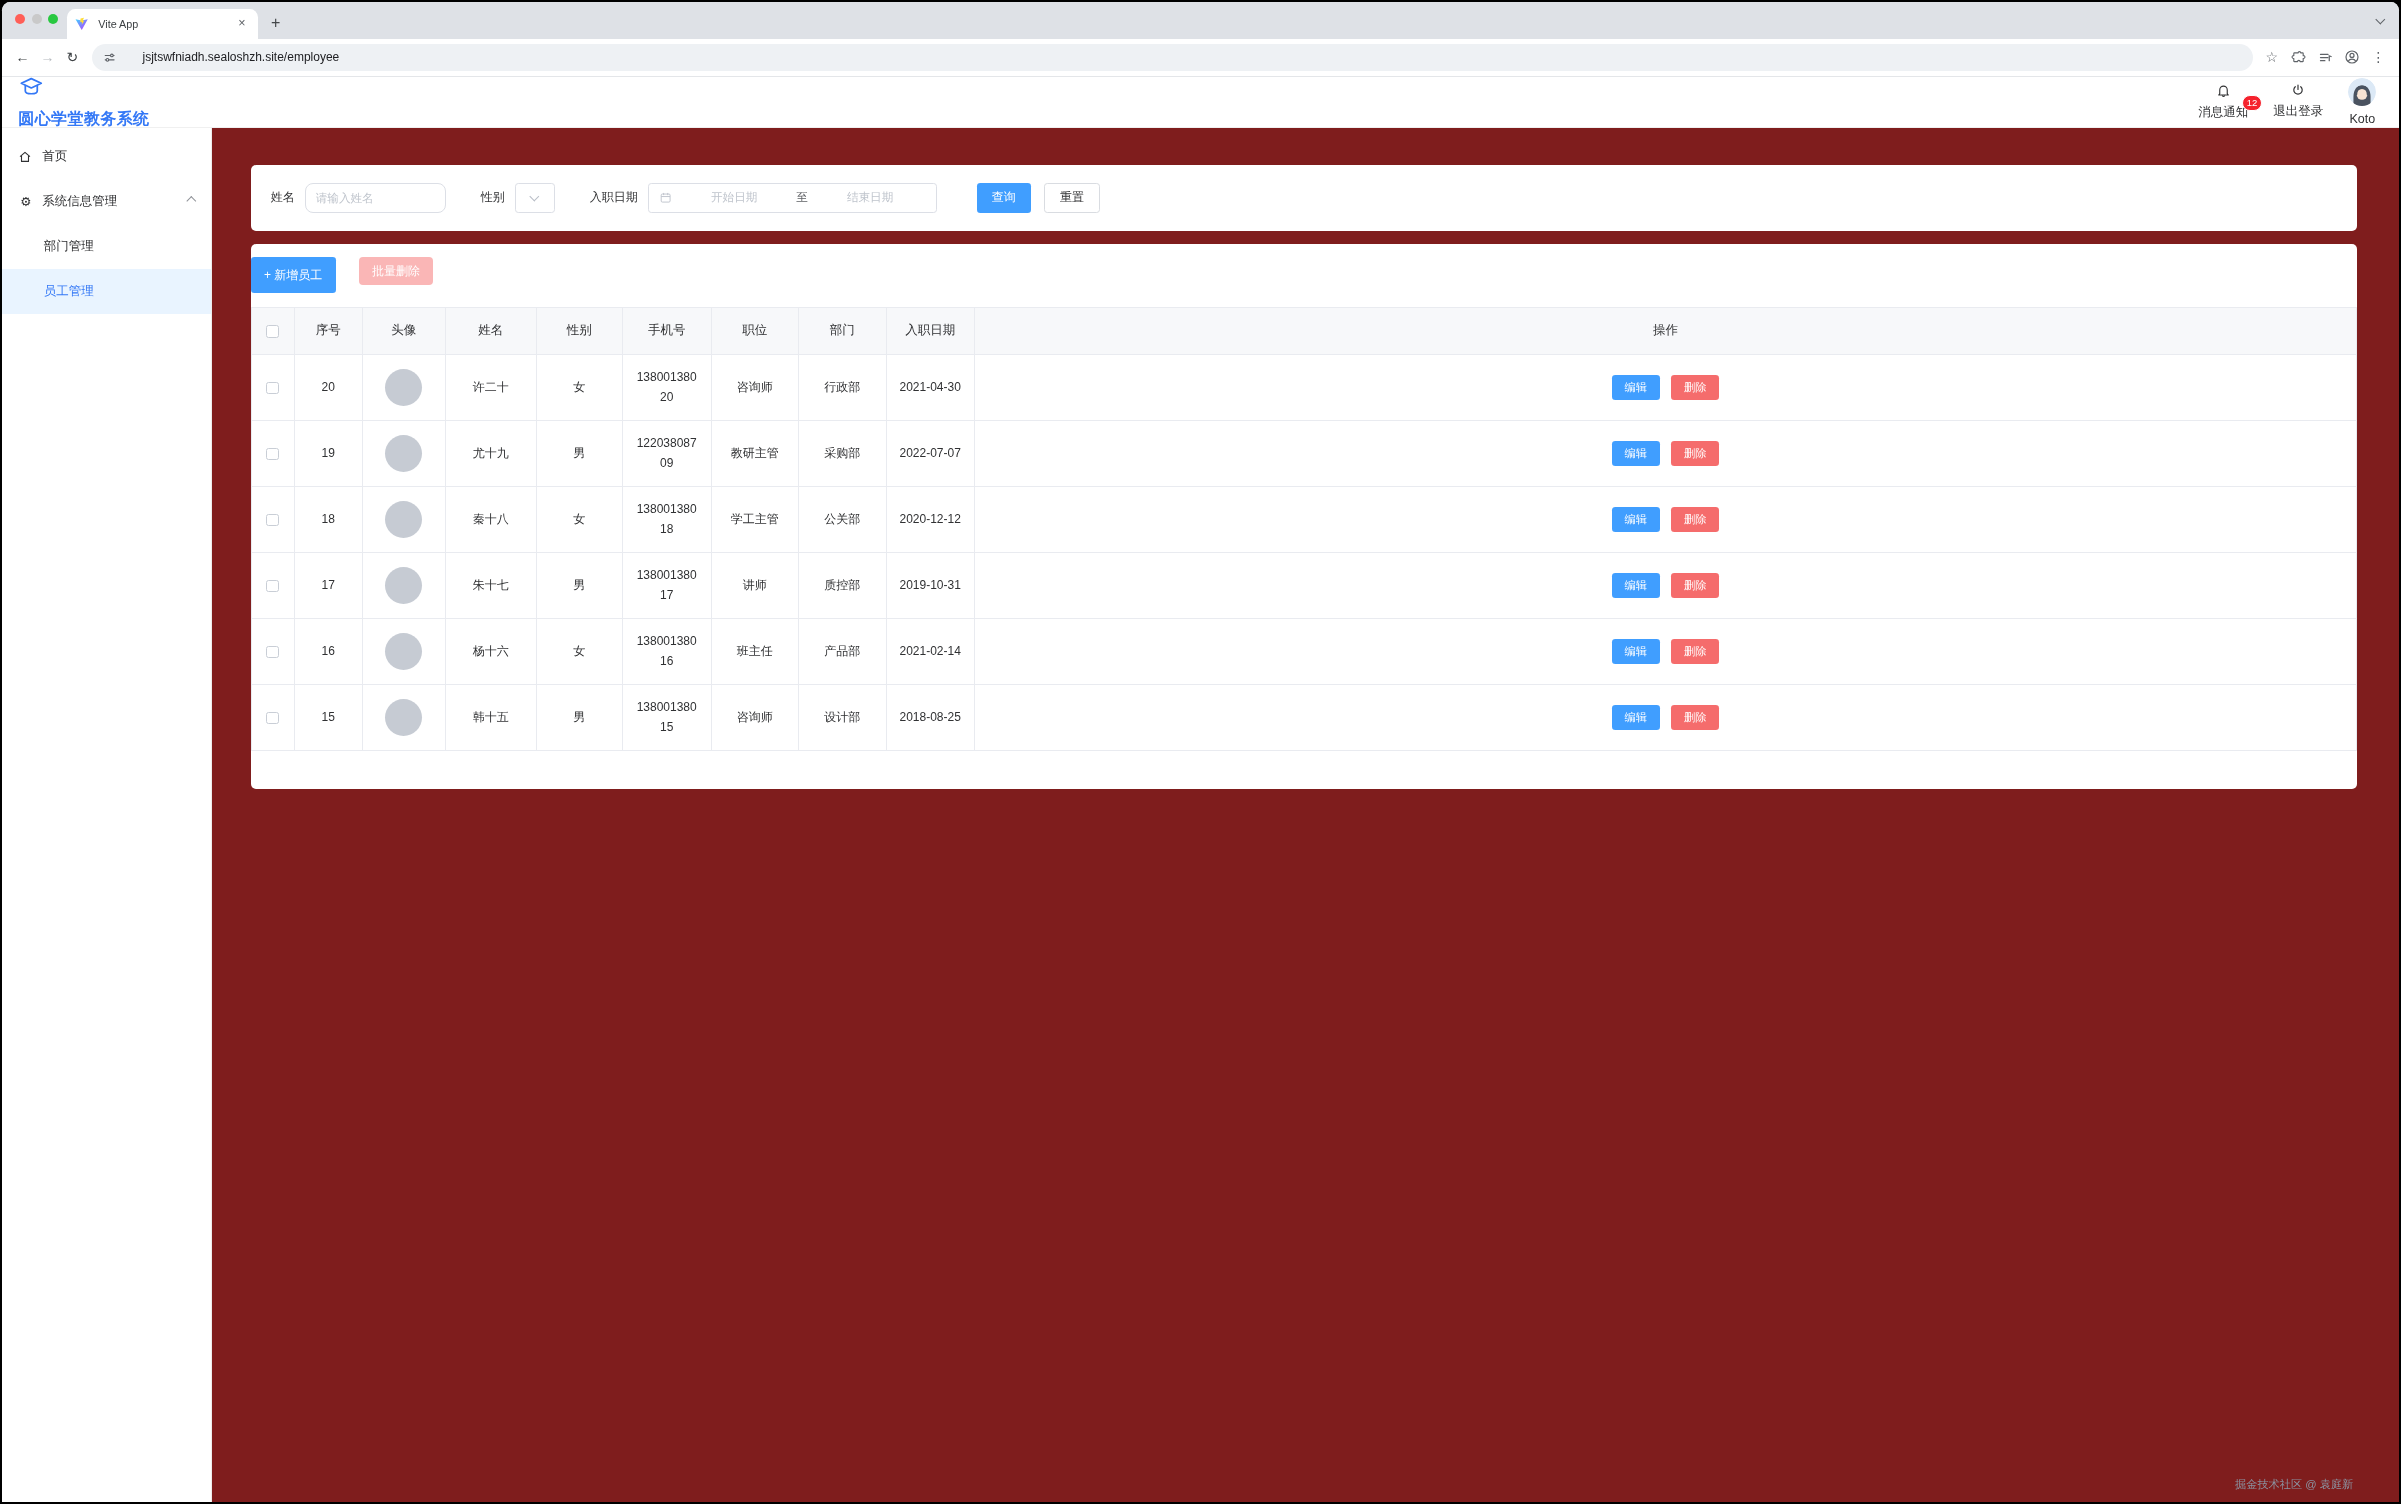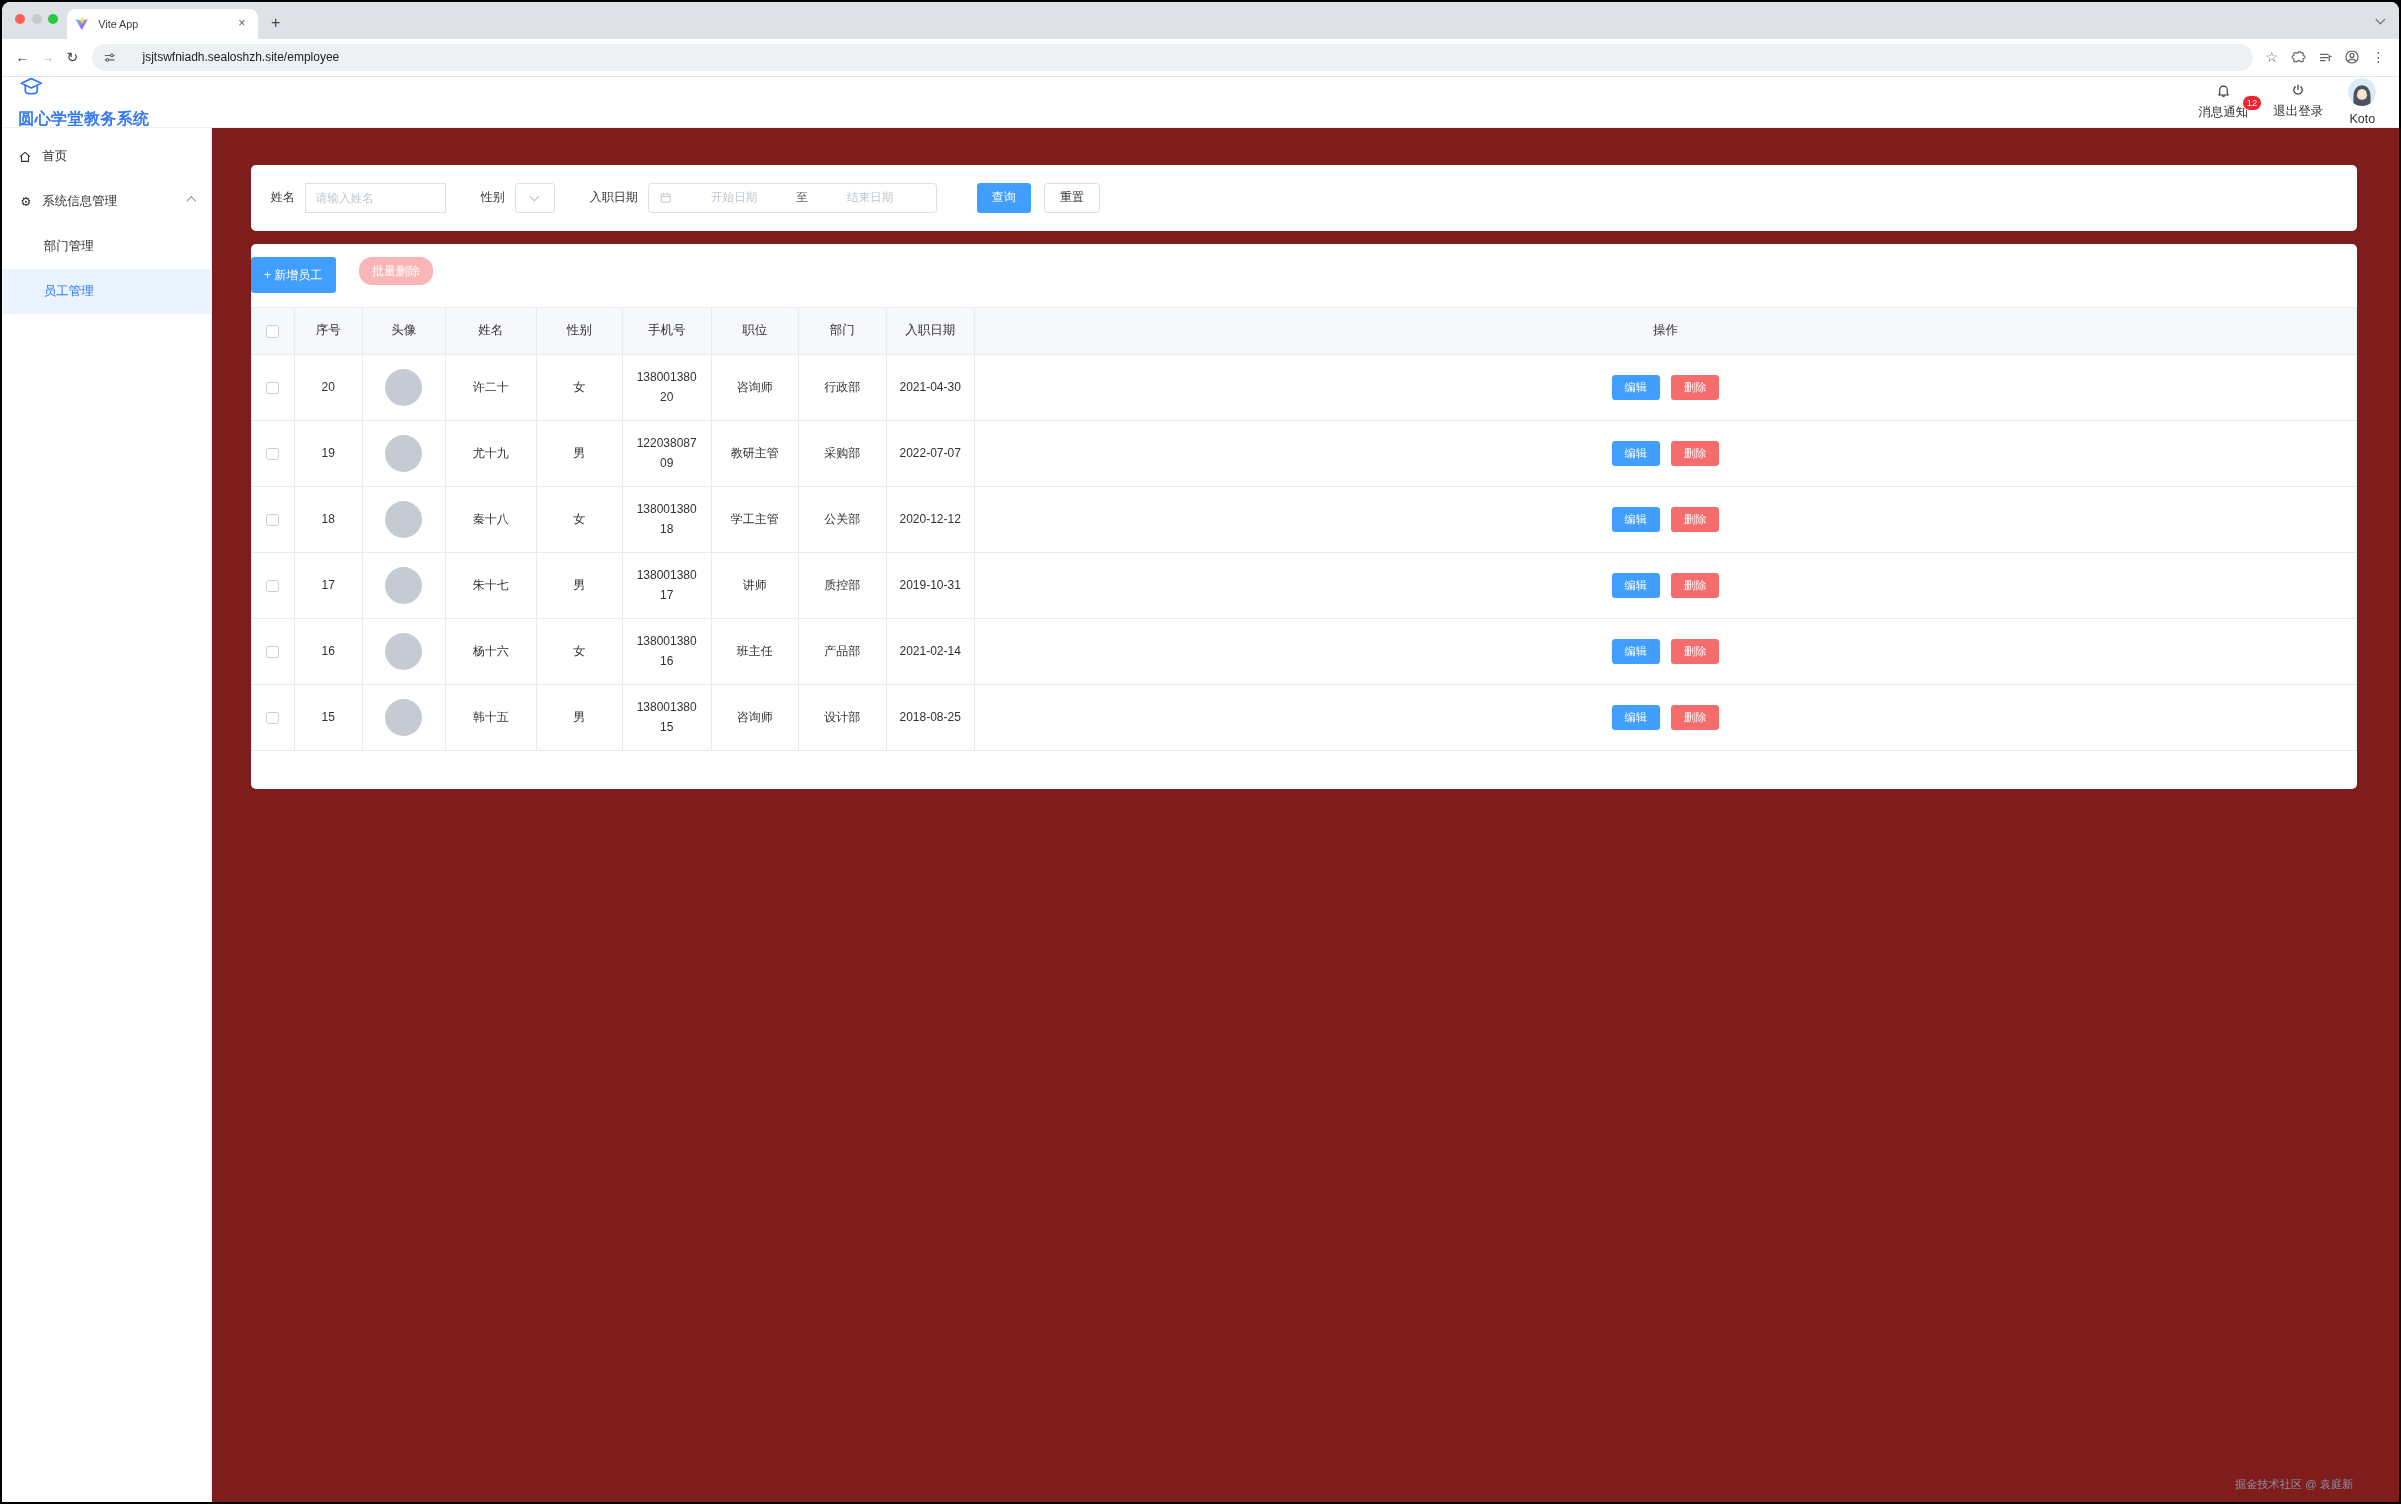--- a/index.html
+++ b/index.html
@@ -48,37 +48,37 @@
   .side-item .icon16 { width:15px; text-align:center; }
   .side-item.sub { padding-left:42px; }
   .side-item.active { background:#e9f4ff; color:#3478f6; }
   .side-spacer { flex:1; }
 
   .main { flex:1; background:#7f1d1d; padding:37px 42px 0 39px; position:relative; overflow:hidden; }
 
   
   .filter-card { background:#fff; border-radius:5px; padding:18px 20px; display:flex; align-items:center; }
   .f-label { font-size:12px; color:#303133; margin-right:10px; white-space:nowrap; }
-  .f-input { width:141px; height:30px; border:0.8px solid #dcdfe6; border-radius:0; padding:0 10px; font-size:11.6px; color:#303133; outline:none; font-family:inherit; }
+  .f-input { width:141px; height:30px; border:0.8px solid #dcdfe6; border-radius:8px; padding:0 10px; font-size:11.6px; color:#303133; outline:none; font-family:inherit; }
   .f-input::placeholder { color:#bfc4cc; }
   .gender-select { width:40px; height:30px; border:0.8px solid #dcdfe6; border-radius:3.3px; display:flex; align-items:center; justify-content:center; cursor:pointer; background:#fff; }
   .gender-select .chev { border-color:#b8bdc6; }
   .date-range { width:289px; height:30px; border:0.8px solid #dcdfe6; border-radius:3.3px; display:flex; align-items:center; padding:0 10px; gap:6.6px; background:#fff; cursor:pointer; }
   .date-ph { flex:1; text-align:center; font-size:11.6px; color:#bfc4cc; white-space:nowrap; }
   .date-sep { font-size:11.6px; color:#606266; }
   .ml40 { margin-left:35px; }
   .btn { height:30px; border:none; border-radius:3.3px; font-size:12px; padding:0 15px; cursor:pointer; font-family:inherit; }
   .btn-primary { background:#409eff; color:#fff; }
   .btn-plain { background:#fff; color:#303133; border:0.8px solid #d9dce1; }
 
   
   .table-card { margin-top:13.3px; background:#fff; border-radius:5px; padding:13.3px 0 38px; }
   .action-row { display:flex; gap:23px; padding-bottom:13.3px; }
   .btn-add { height:36px; background:#409eff; color:#fff; border:none; border-radius:3.3px; font-size:12px; padding:0 13.3px; cursor:pointer; font-family:inherit; }
-  .btn-batch { height:28px; background:#fab6b6; color:#fff; border:none; border-radius:13px; font-size:12px; padding:0 13.3px; cursor:not-allowed; font-family:inherit; }
+  .btn-batch { height:28px; background:#fab6b6; color:#fff; border:none; border-radius:4px; font-size:12px; padding:0 13.3px; cursor:not-allowed; font-family:inherit; }
 
   table.emp { width:100%; border-collapse:collapse; table-layout:fixed; }
   table.emp th, table.emp td { border:0.8px solid #e9ebf0; text-align:center; font-size:12px; color:#303133; }
   table.emp th { background:#f7f8fa; height:47px; font-weight:500; font-size:12.5px; }
   table.emp td { height:66px; }
   .td-phone { padding:0 11.6px; word-break:break-all; line-height:1.7; }
   .cb { width:12.5px; height:12.5px; border:1.2px solid #c9ced6; border-radius:2.5px; display:inline-block; background:#fff; cursor:pointer; vertical-align:middle; }
   .avatar-circle { width:37px; height:37px; border-radius:50%; background:#c6cbd3; display:inline-block; vertical-align:middle; }
   .btn-edit { width:48px; height:25px; background:#409eff; color:#fff; border:none; border-radius:3.3px; font-size:11.2px; cursor:pointer; font-family:inherit; }
   .btn-del { width:48px; height:25px; background:#f56c6c; color:#fff; border:none; border-radius:3.3px; font-size:11.2px; cursor:pointer; margin-left:11.6px; font-family:inherit; }

